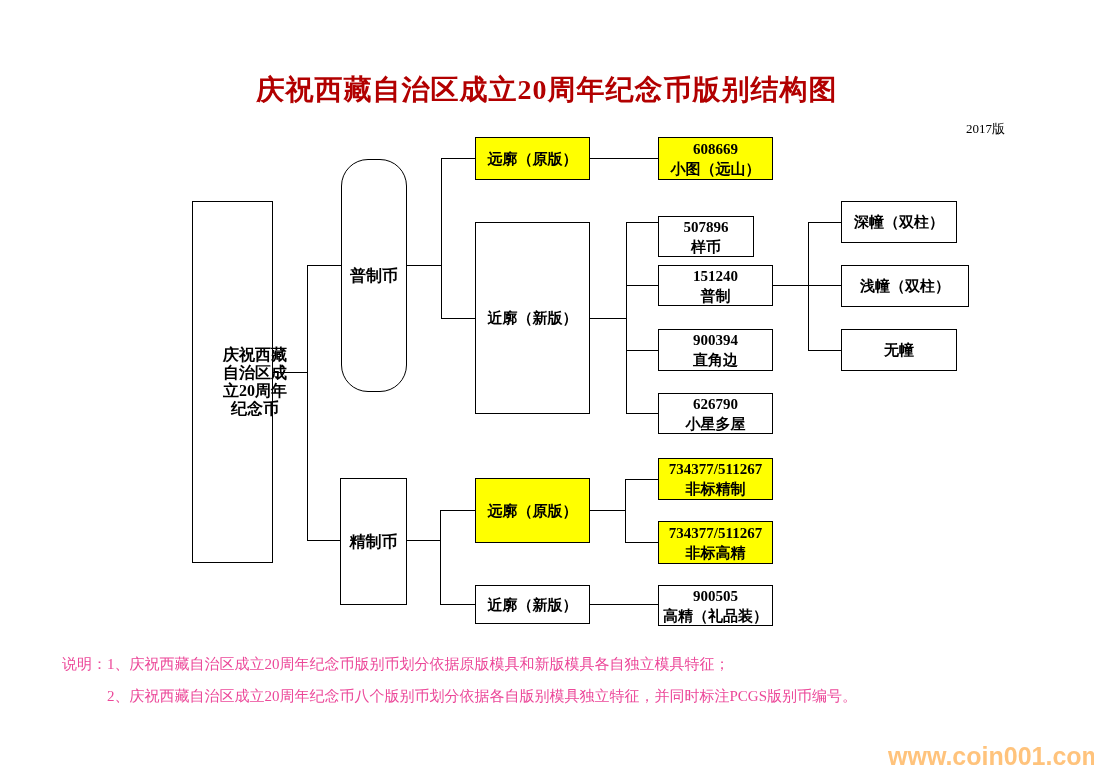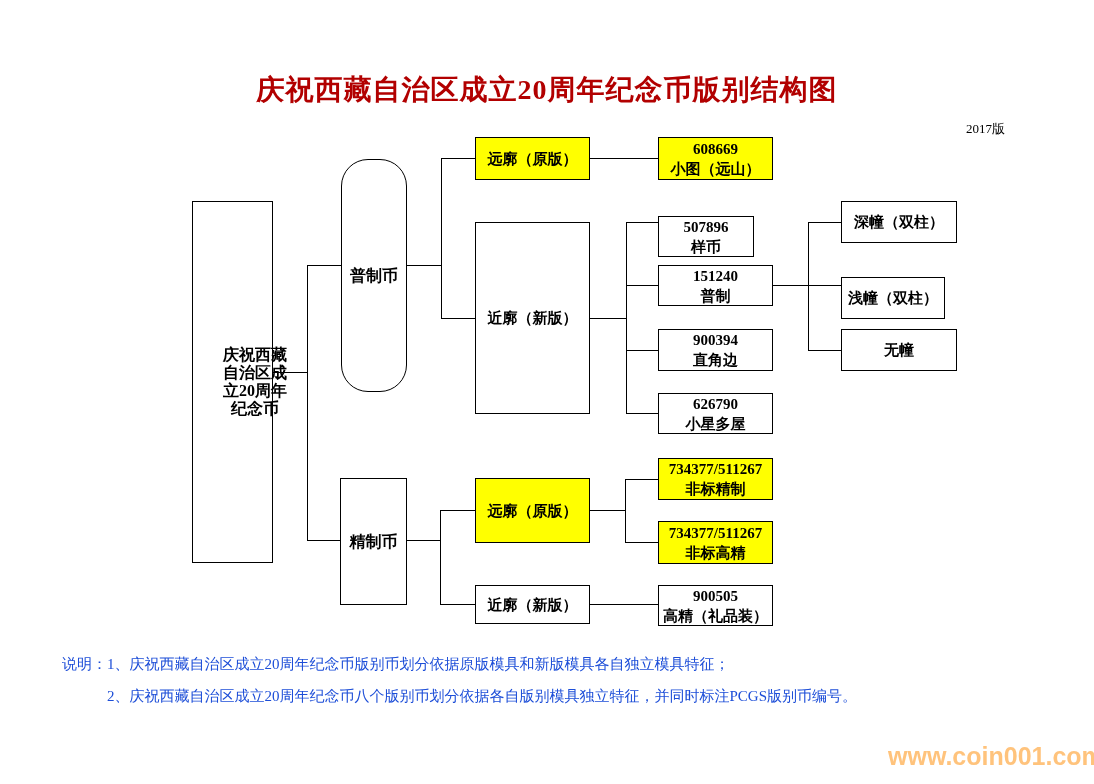--- a/index.html
+++ b/index.html
@@ -15,21 +15,21 @@
         display:flex;flex-direction:column;align-items:center;justify-content:center;
         font-weight:bold;color:#000;text-align:center;font-size:15px;}
   .node.hl{background:var(--highlight,#ffff00);}
   .node .l{line-height:20px;white-space:nowrap;}
   .node.big{font-size:16px;}
   .node.root .l{line-height:18px;margin-left:45px;}
 
   .h{position:absolute;height:1px;background:var(--line,#000);}
   .v{position:absolute;width:1px;background:var(--line,#000);}
 
-  .note{position:absolute;font-size:15px;color:#1d4ed8;white-space:nowrap;}
+  .note{position:absolute;font-size:15px;color:#ec4899;white-space:nowrap;}
   .watermark{position:absolute;left:888px;top:742px;font-size:25px;font-weight:bold;
              font-family:"Liberation Sans","DejaVu Sans",sans-serif;
              color:var(--watermark,#ffc37c);white-space:nowrap;}
 </style>
 </head>
 <body>
 
 <div id="stage">
 
   <div class="title">庆祝西藏自治区成立20周年纪念币版别结构图</div>
@@ -73,21 +73,21 @@
     <div class="l">直角边</div>
   </div>
   <div class="node" style="left:658px;top:393px;width:115px;height:41px;">
     <div class="l">626790</div>
     <div class="l">小星多屋</div>
   </div>
 
   <div class="node" style="left:841px;top:201px;width:116px;height:42px;">
     <div class="l">深幢（双柱）</div>
   </div>
-  <div class="node" style="left:841px;top:265px;width:104px;height:42px;margin-top:12px;">
+  <div class="node" style="left:841px;top:265px;width:128px;height:42px;">
     <div class="l">浅幢（双柱）</div>
   </div>
   <div class="node" style="left:841px;top:329px;width:116px;height:42px;">
     <div class="l">无幢</div>
   </div>
 
   <div class="node hl" style="left:475px;top:478px;width:115px;height:65px;">
     <div class="l">远廓（原版）</div>
   </div>
   <div class="node" style="left:475px;top:585px;width:115px;height:39px;">

